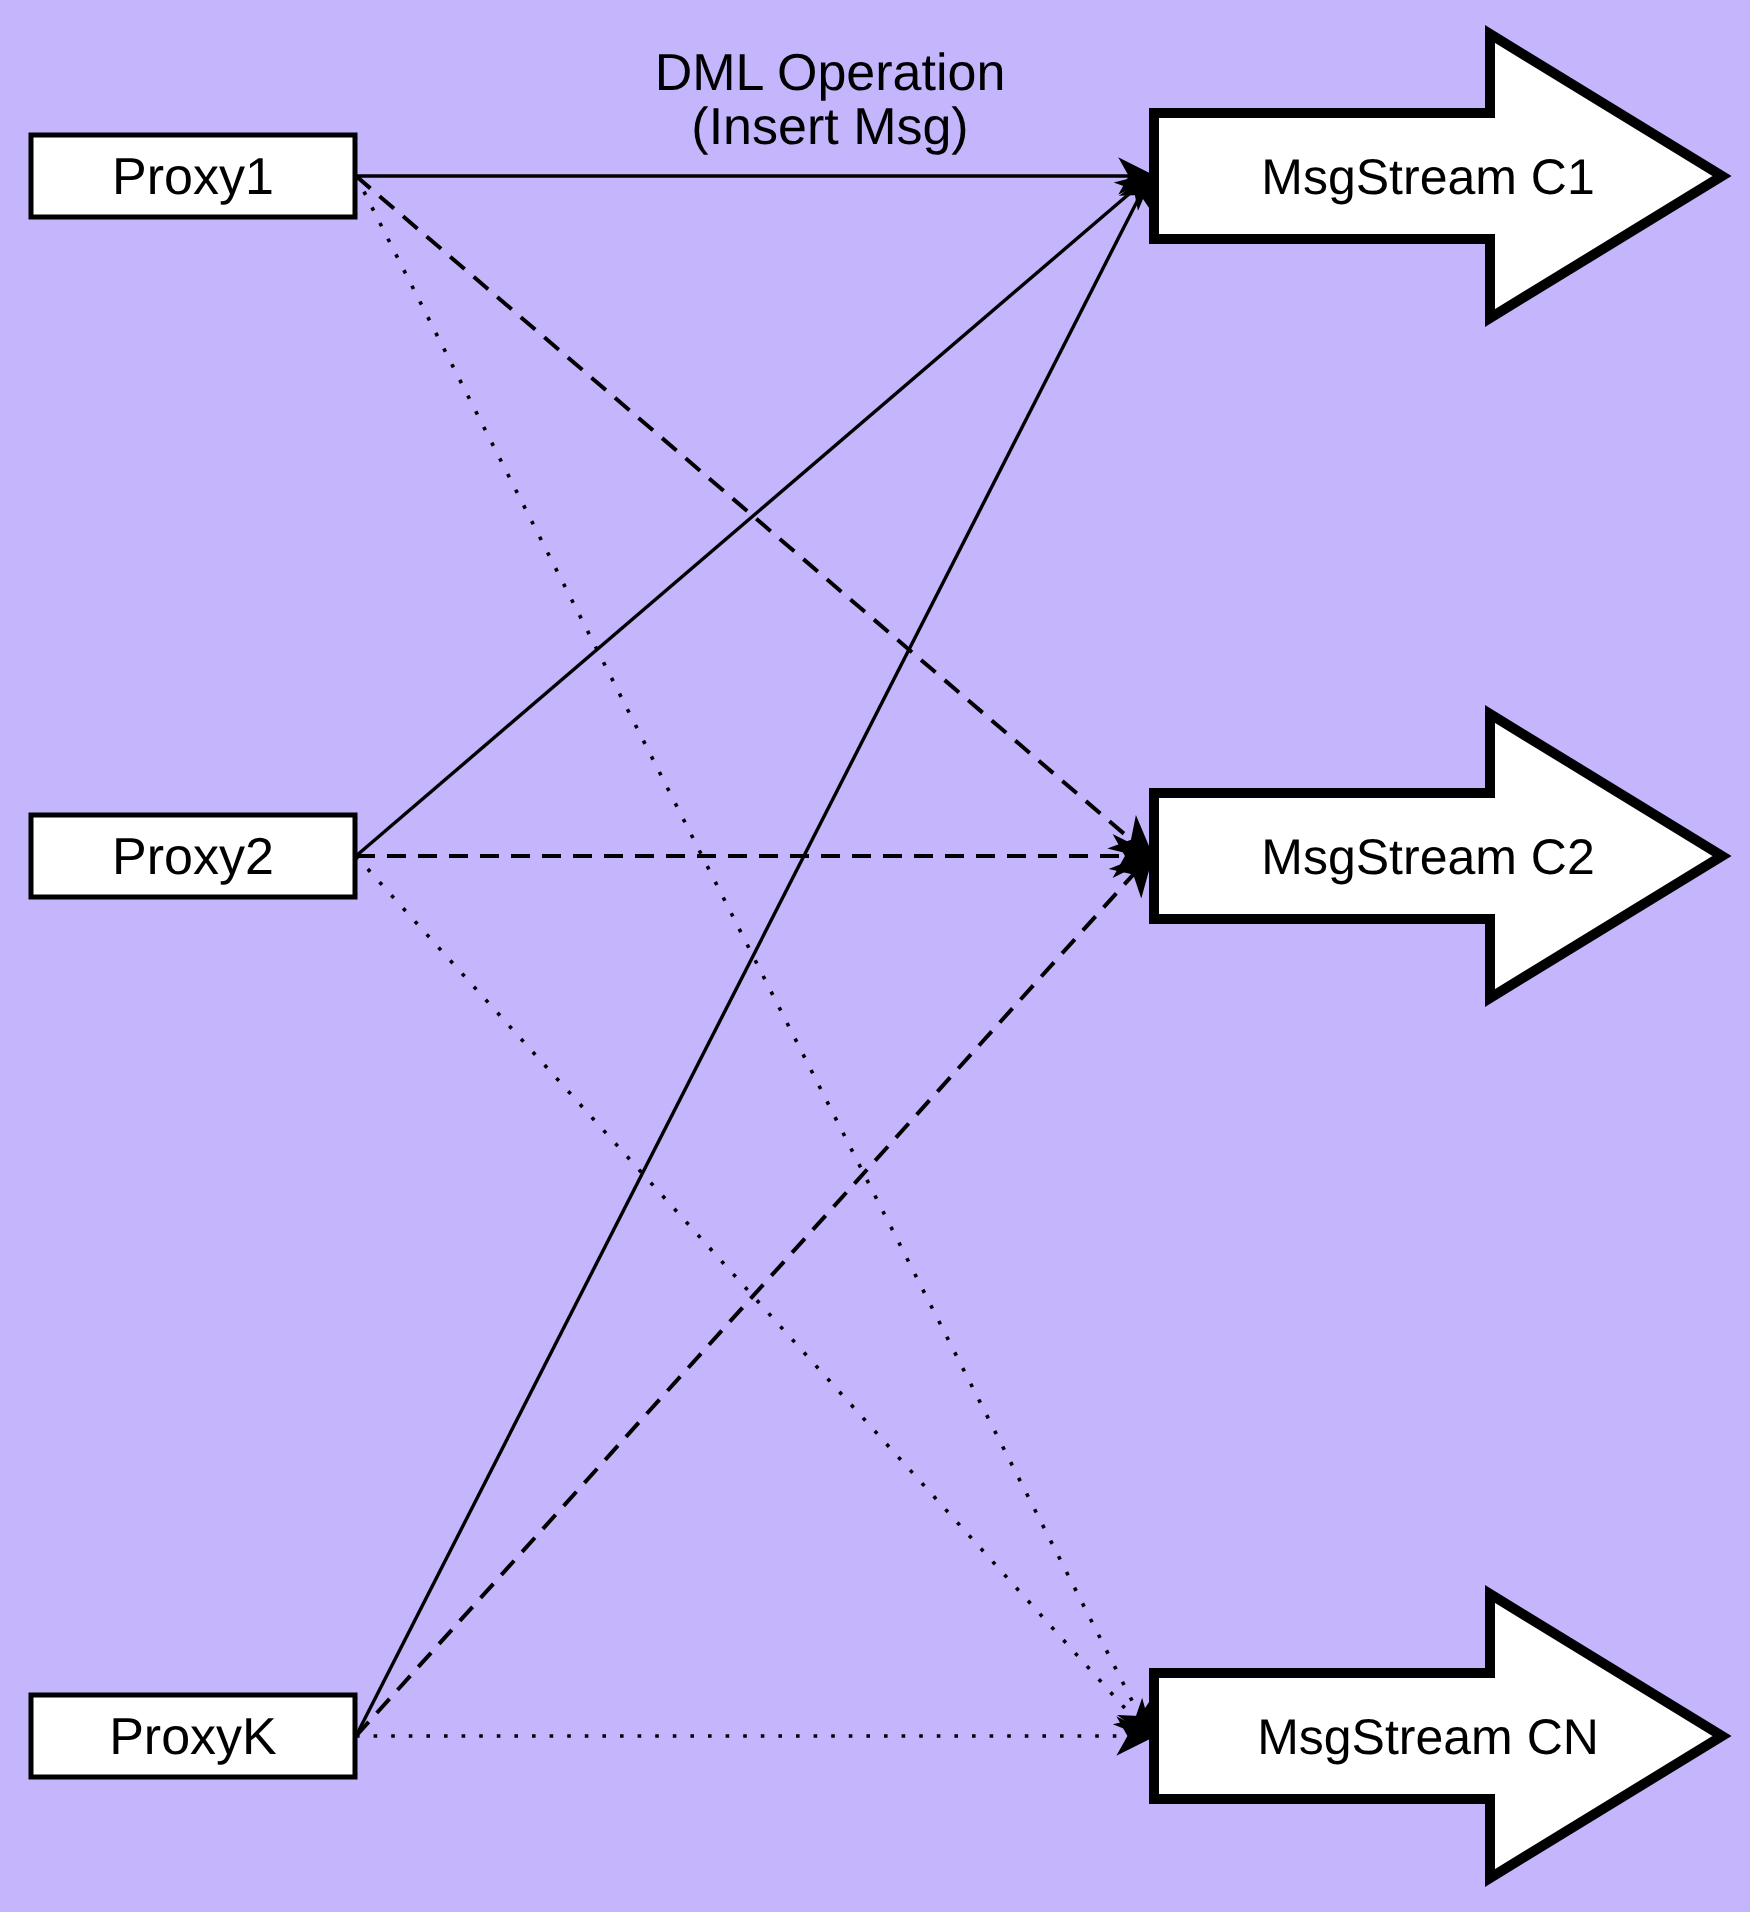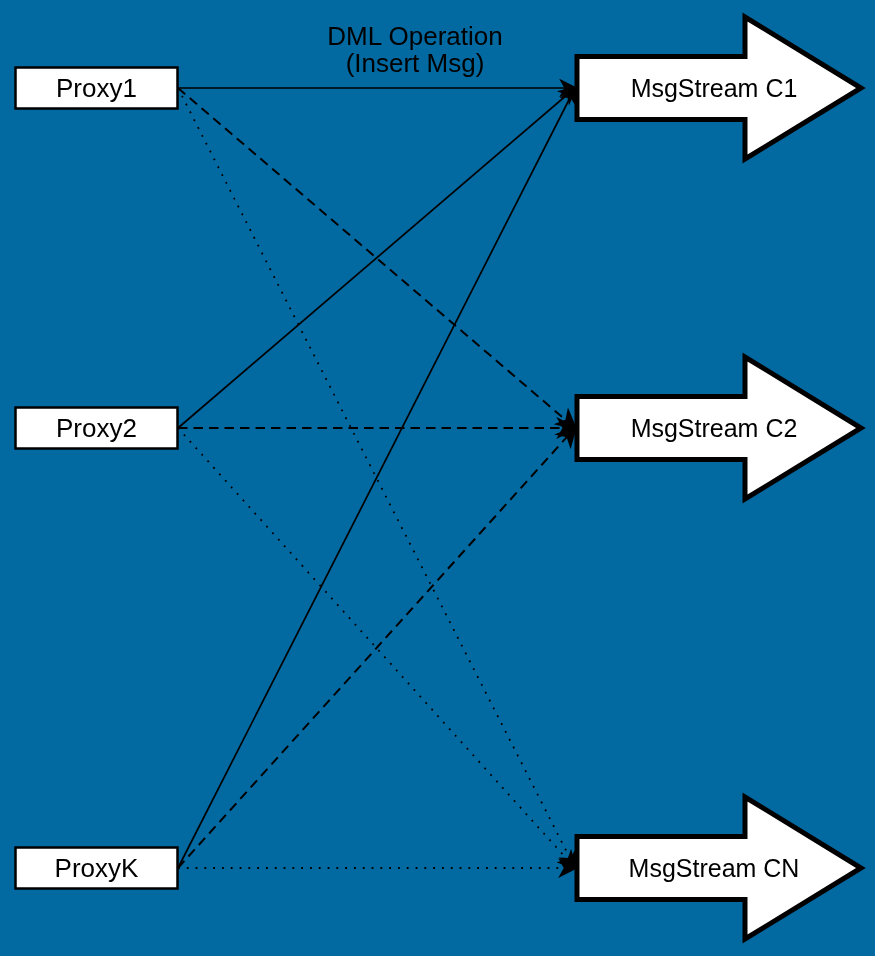--- a/index.html
+++ b/index.html
@@ -4,21 +4,21 @@
 <style>
   html, body {
     margin: 0;
     padding: 0;
     background: #ffffff;
   }
   .canvas-wrap {
     position: relative;
     width: 875px;
     height: 956px;
-    background: #0369a1;
+    background: #c4b5fd;
     overflow: hidden;
   }
   svg text {
     font-family: "Liberation Sans", sans-serif;
     fill: #000000;
   }
   .node-label, .stream-label {
     font-size: 26px;
     text-anchor: middle;
   }

